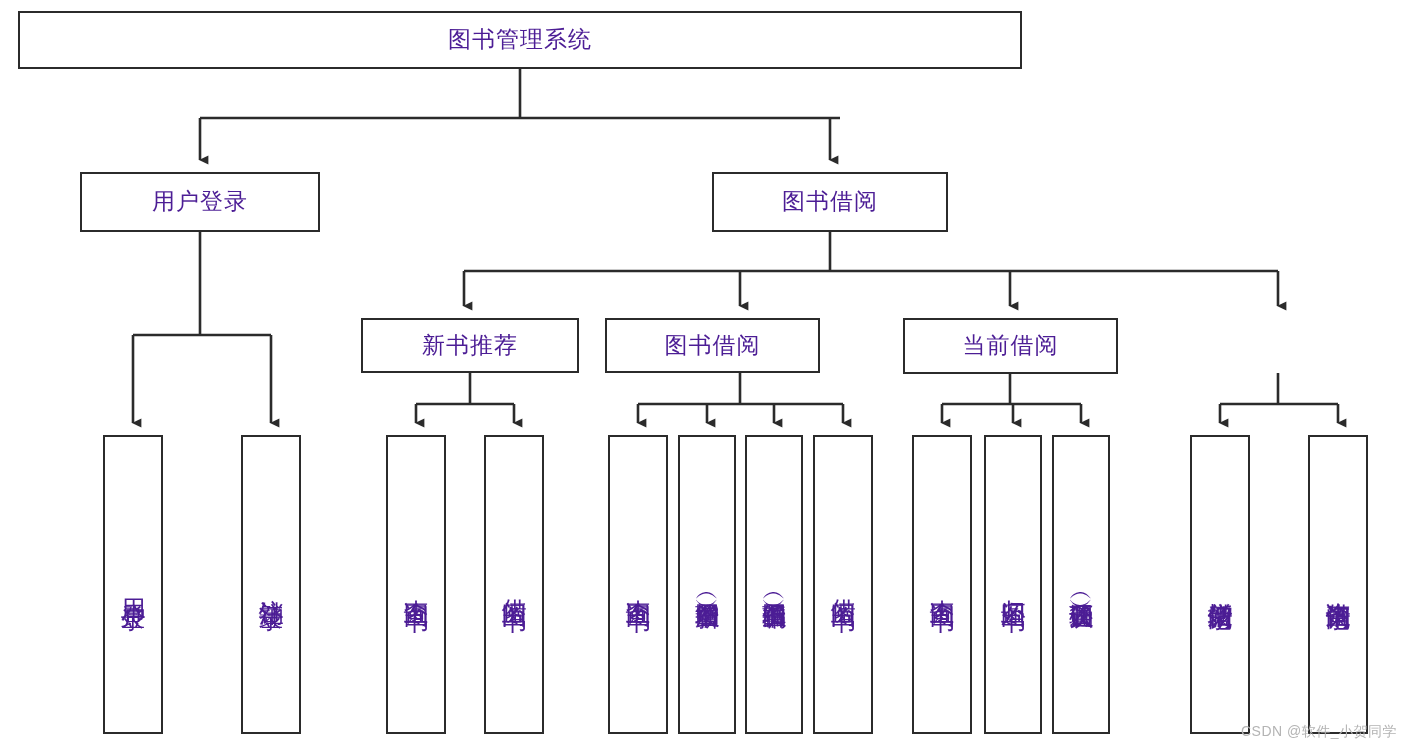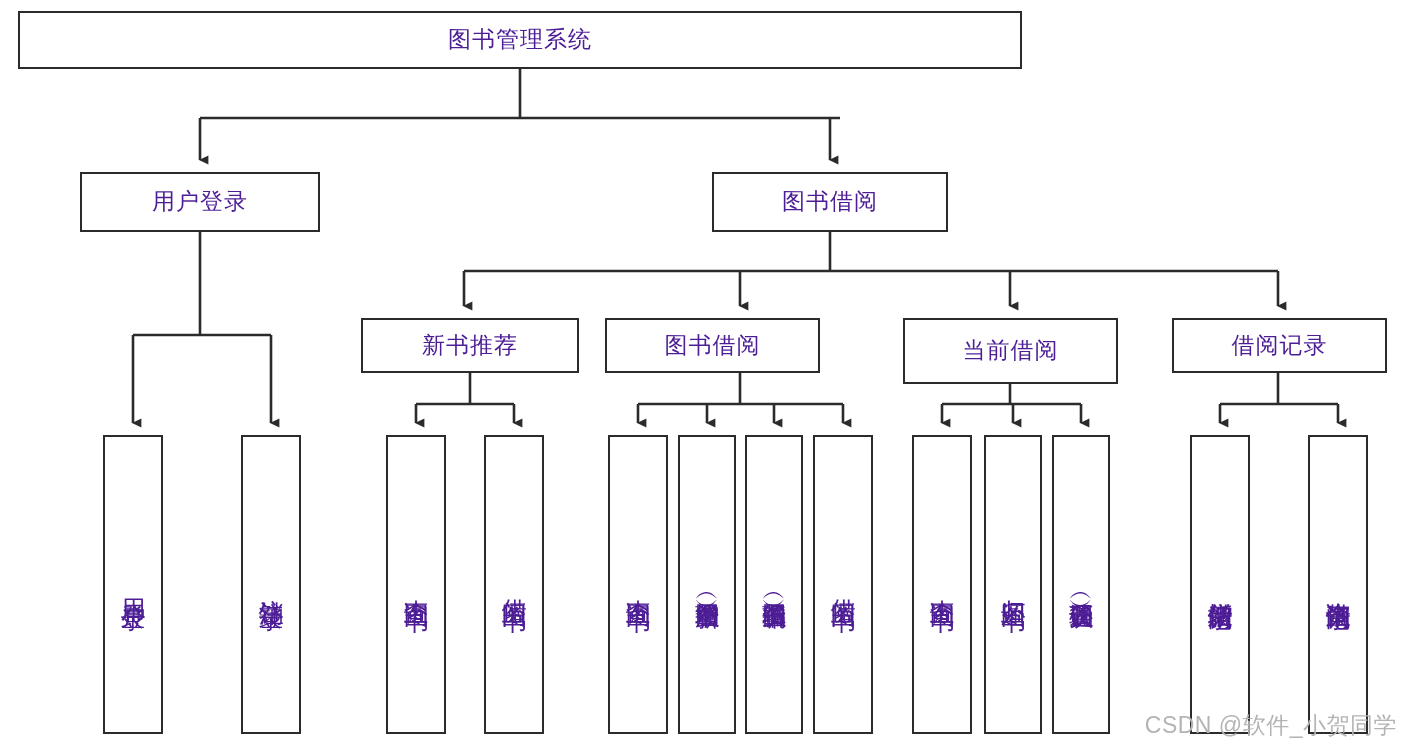--- a/index.html
+++ b/index.html
@@ -50,21 +50,21 @@
   }
   .node.vert .vtext {
     writing-mode: vertical-rl;
     text-orientation: upright;
     white-space: nowrap;
   }
   .watermark {
     position: absolute;
     right: 8px;
     bottom: 6px;
-    font-size: 23px;
+    font-size: 14px;
     color: #b4b4b4;
     letter-spacing: 0.5px;
     white-space: nowrap;
   }
 </style>
 </head>
 <body>
 
 <div id="canvas">
 
@@ -132,25 +132,22 @@
   <div class="node horiz" style="left:712px; top:172px; width:236px; height:60px;">
     <span>图书借阅</span>
   </div>
 
   <div class="node horiz" style="left:361px; top:318px; width:218px; height:55px;">
     <span>新书推荐</span>
   </div>
   <div class="node horiz" style="left:605px; top:318px; width:215px; height:55px;">
     <span>图书借阅</span>
   </div>
-  <div class="node horiz" style="left:903px; top:318px; width:215px; height:66px;">
+  <div class="node horiz" style="left:903px; top:318px; width:215px; height:56px;">
     <span>当前借阅</span>
-  </div>
-  <div class="node horiz" style="left:1172px; top:318px; width:215px; height:55px;">
-    <span>借阅记录</span>
   </div>
 
   <div class="node vert" style="left:103px; top:435px; width:60px; height:299px;">
     <span class="vtext">用户登录</span>
   </div>
   <div class="node vert" style="left:241px; top:435px; width:60px; height:299px;">
     <span class="vtext">注销登录</span>
   </div>
   <div class="node vert" style="left:386px; top:435px; width:60px; height:299px;">
     <span class="vtext">查询图书</span>

